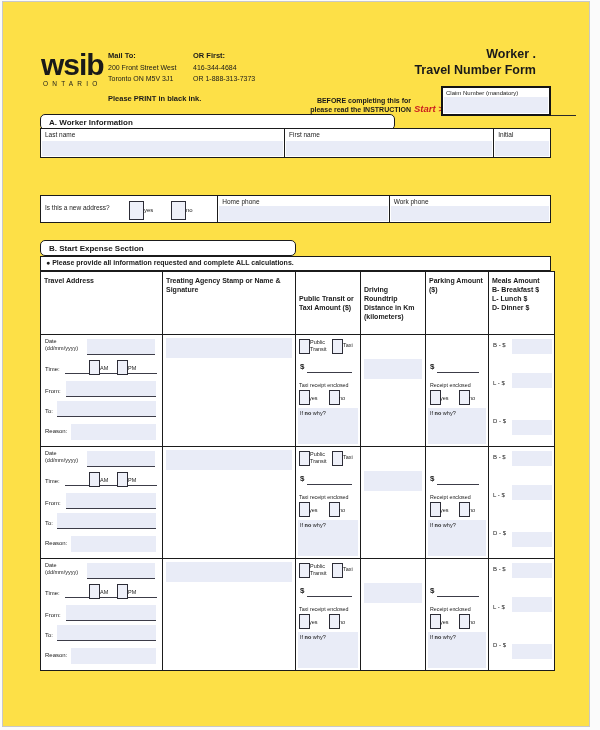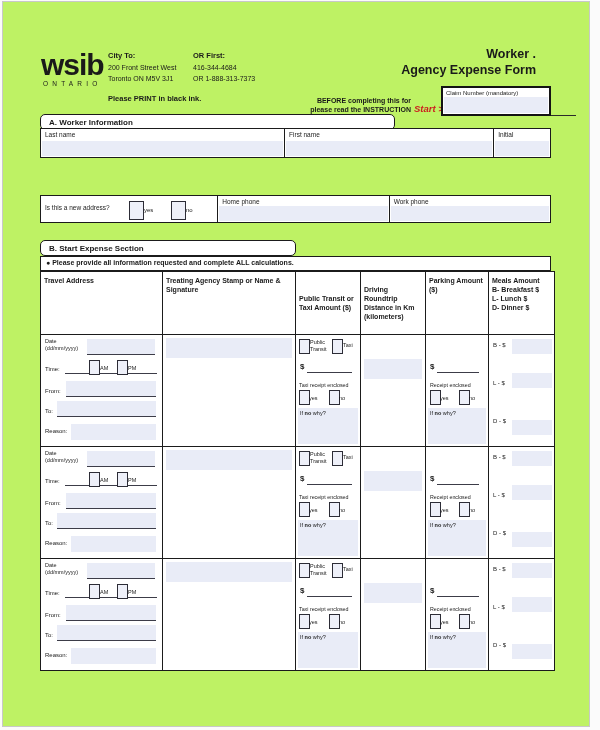--- a/index.html
+++ b/index.html
@@ -1,19 +1,19 @@
 <!DOCTYPE html>
 <html><head>
 <meta charset="utf-8">
 <style>
   html,body{margin:0;padding:0;}
   body{width:600px;height:730px;position:relative;background:#fbfbfb;
        font-family:"Liberation Sans",sans-serif;color:#1a1a1a;}
   .page{position:absolute;left:2px;top:1px;width:588px;height:726px;
-        background:#bef264;border:1px solid #c8c8c8;box-sizing:border-box;}
+        background:#fde047;border:1px solid #c8c8c8;box-sizing:border-box;}
   .a{position:absolute;}
   .b{font-weight:bold;}
   .fill{background:#e9ecf7;}
   .uline{border-bottom:1.4px solid #3c3c48;}
   .infield{background:#e9ecf7;border-bottom:1.4px solid #3c3c48;}
   .cb{position:absolute;width:9px;height:13px;border:1.5px solid #2c2c36;background:#eef0f9;}
   .cb-lg{display:inline-block;width:13px;height:17px;border:1.6px solid #2c2c36;
          background:#eef0f9;vertical-align:middle;}
   .tab{border:1.5px solid #1b1b1b;border-radius:5px;background:#fff;font-weight:bold;
        font-size:8px;padding:3px 0 0 8px;box-sizing:border-box;}
@@ -48,36 +48,36 @@
 <body>
 
 <div class="page">
 
   <div class="a" style="left:38px;top:50px;">
     <div class="logo-brand">wsib</div>
     <div class="logo-sub">ONTARIO</div>
   </div>
 
   <div class="a hblock" style="left:105px;top:48px;">
-    <div class="hh">City To:</div>
+    <div class="hh">Mail To:</div>
     <div>200 Front Street West</div>
     <div>Toronto ON M5V 3J1</div>
   </div>
 
   <div class="a hblock" style="left:190px;top:48px;">
     <div class="hh">OR First:</div>
     <div>416-344-4684</div>
     <div>OR 1-888-313-7373</div>
   </div>
 
   <div class="a b" style="left:105px;top:92px;font-size:7.5px;">Please PRINT in black ink.</div>
 
   <div class="a title" style="right:53px;top:45px;">
     <div>Worker .</div>
-    <div>Agency Expense Form</div>
+    <div>Travel Number Form</div>
   </div>
 
   <div class="a before" style="left:300px;top:94px;width:108px;">
     <div>BEFORE completing this for</div>
     <div>please read the INSTRUCTION</div>
   </div>
 
   <div class="a start" style="left:411px;top:101px;">Start &gt;</div>
 
   <div class="a" style="left:445px;top:100px;width:128px;height:13px;border-bottom:1.5px solid #2a2a2a;"></div>

